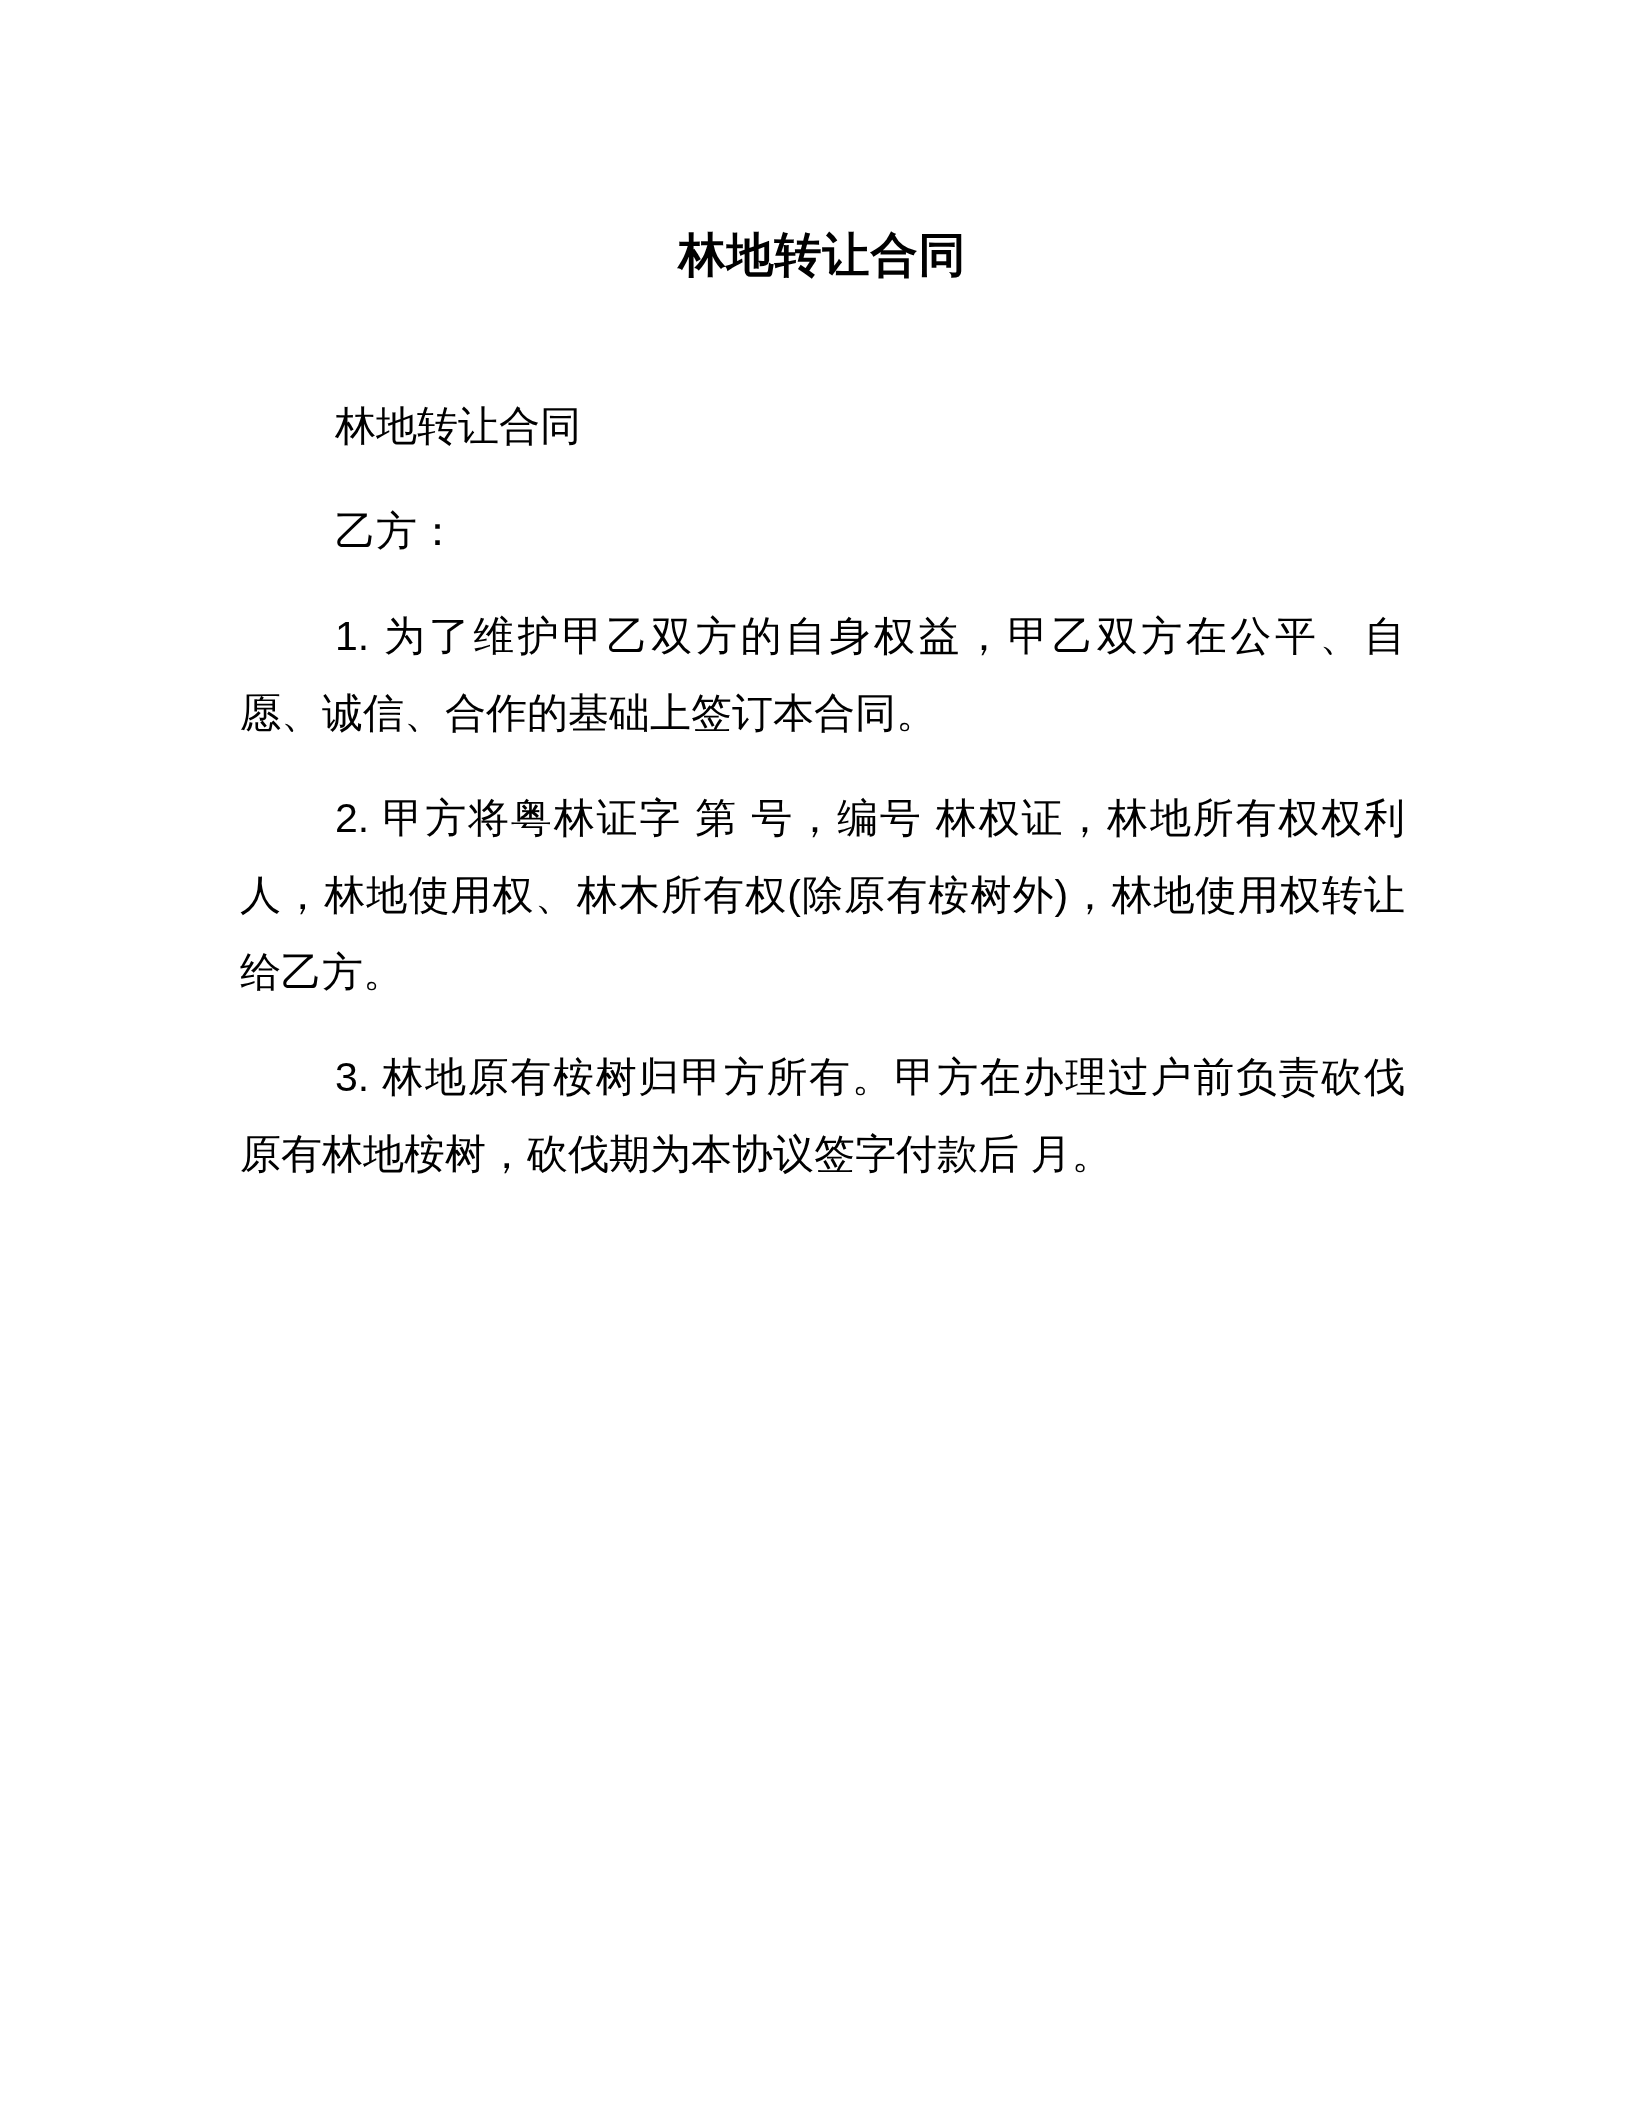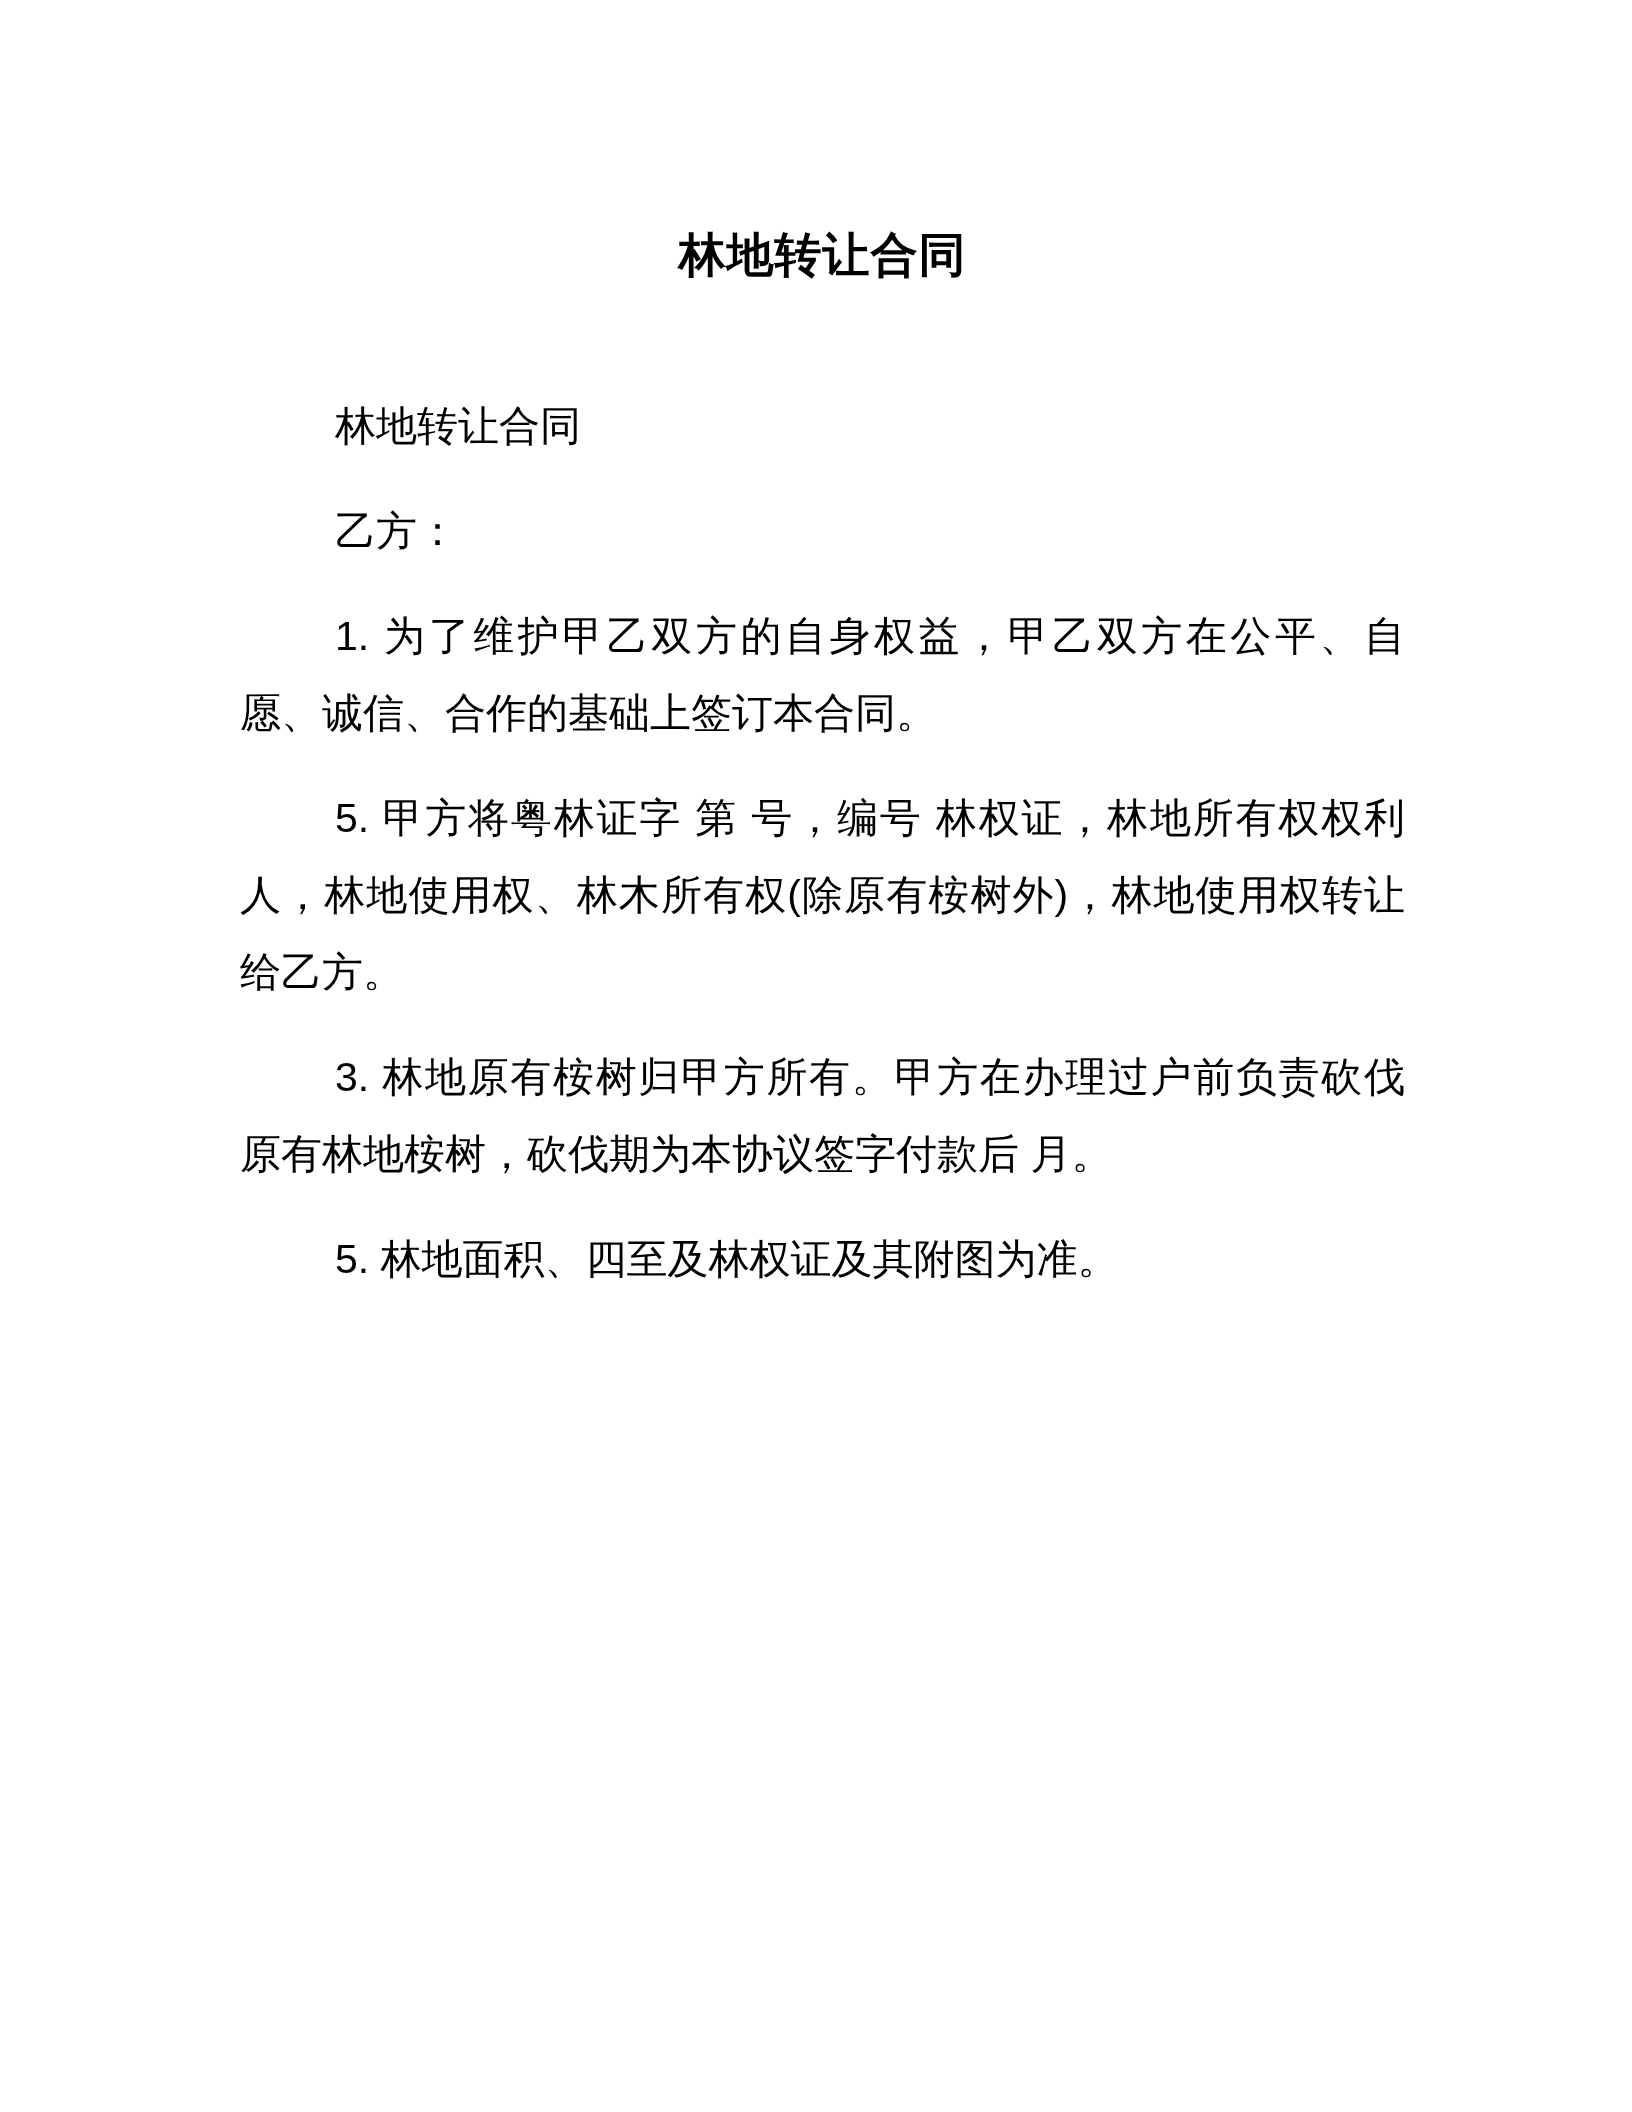--- a/index.html
+++ b/index.html
@@ -41,16 +41,15 @@
 </style>
 </head>
 <body>
 
 <div class="page">
   <h1 class="doc-title">林地转让合同</h1>
 
   <p class="para">林地转让合同</p>
   <p class="para">乙方：</p>
   <p class="para">1. 为了维护甲乙双方的自身权益，甲乙双方在公平、自愿、诚信、合作的基础上签订本合同。</p>
-  <p class="para">5. 甲方将粤林证字 第 号，编号 林权证，林地所有权权利人，林地使用权、林木所有权(除原有桉树外)，林地使用权转让给乙方。</p>
+  <p class="para">2. 甲方将粤林证字 第 号，编号 林权证，林地所有权权利人，林地使用权、林木所有权(除原有桉树外)，林地使用权转让给乙方。</p>
   <p class="para">3. 林地原有桉树归甲方所有。甲方在办理过户前负责砍伐原有林地桉树，砍伐期为本协议签字付款后 月。</p>
-  <p class="para">5. 林地面积、四至及林权证及其附图为准。</p>
 </div>
 
 </body></html>

